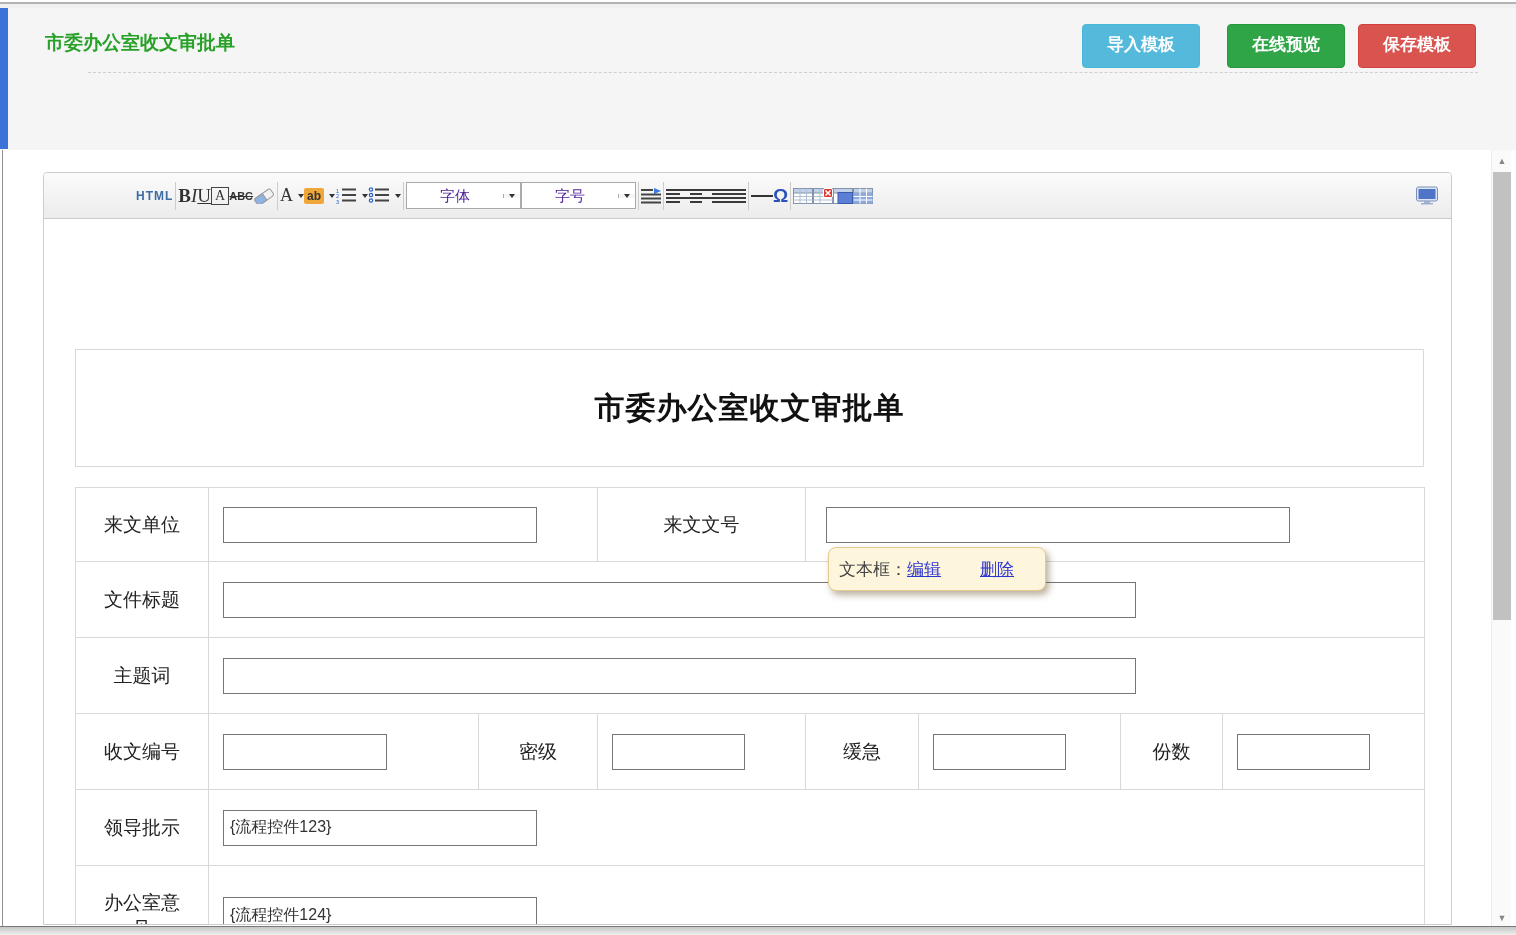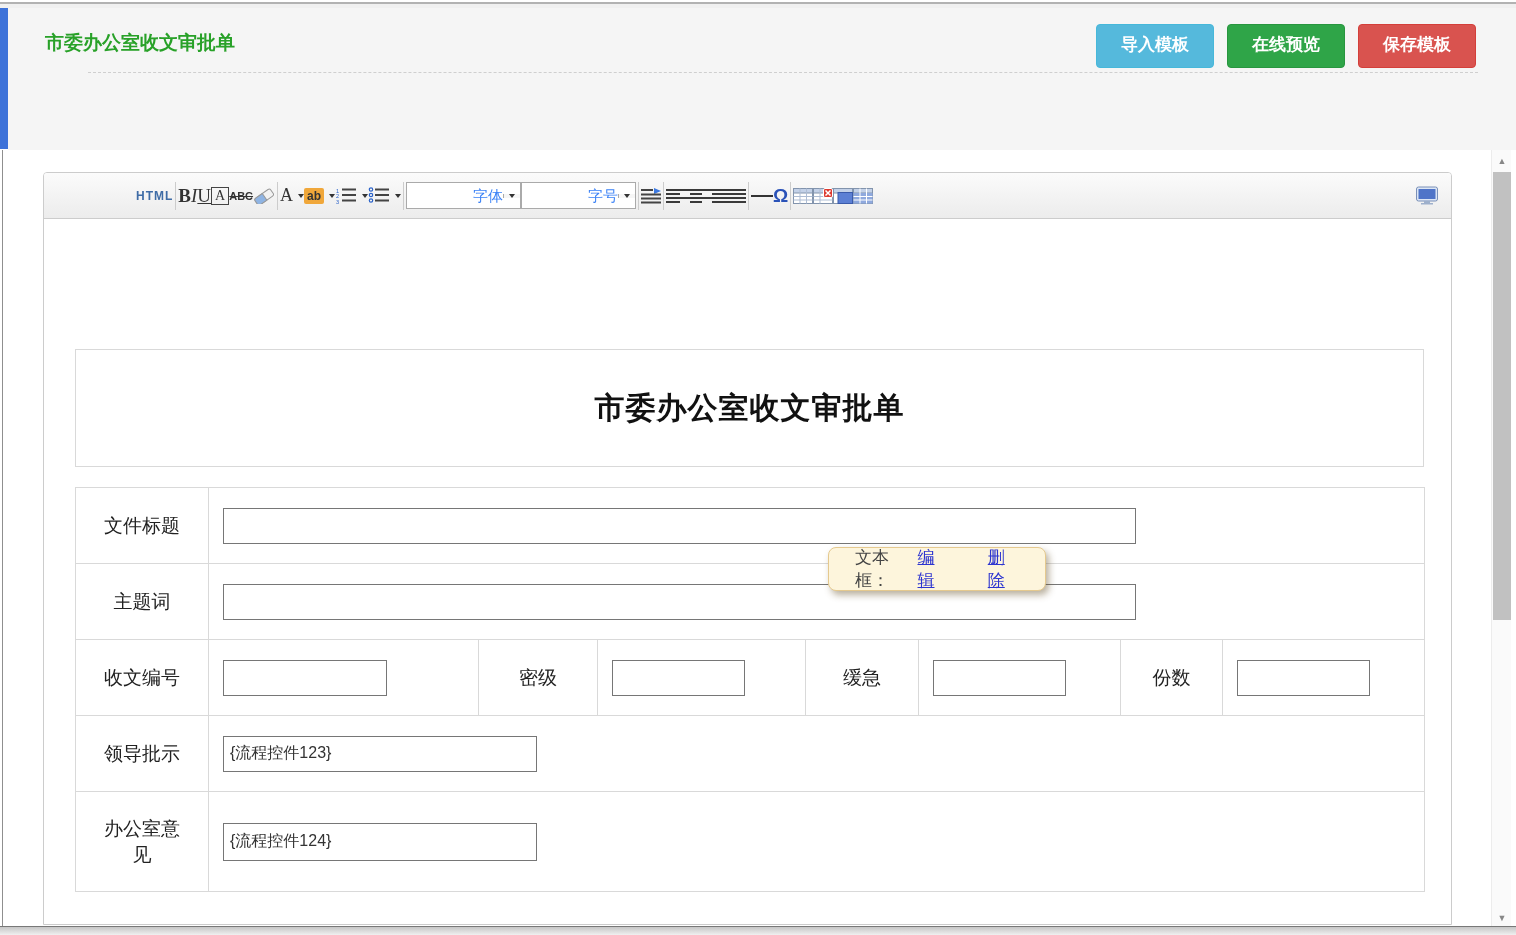--- a/index.html
+++ b/index.html
@@ -14,21 +14,21 @@
   .content-left-line { position:absolute; left:2px; top:150px; width:1px; height:776px; background:#8f8f8f; }
 
   
   .header { position:absolute; left:8px; top:8px; width:1508px; height:142px; background:#f5f5f5; }
   .page-title { position:absolute; left:37px; top:22px; font-size:19px; font-weight:bold; color:#28a128; }
   .header-dash { position:absolute; left:80px; top:64px; width:1390px; border-top:1px dashed #cfcfcf; }
   .header-actions { position:absolute; right:40px; top:16px; display:flex; gap:13px; }
   .hbtn { height:44px; line-height:39px; padding:0 24px; border-radius:4px; color:#fff;
           font-size:17px; font-weight:bold; cursor:pointer; }
   .hbtn.import  { background:#55b9dc; border:1px solid #46b8da; }
-  .hbtn.preview { background:#2fa548; border:1px solid #28963f; }
+  .hbtn.preview { background:#2fa548; border:1px solid #28963f;margin-left:14px; }
   .hbtn.save    { background:#d9534f; border:1px solid #d43f3a; }
 
   .widget-row { position:absolute; left:37px; top:87px; display:flex; gap:12px; }
   .wbtn { height:42px; line-height:42px; border-radius:4px; color:#fff; font-size:17px;
           font-weight:bold; cursor:pointer; white-space:nowrap; }
   .wbtn.light { background:#55b9dc; padding:0 24px; }
   .wbtn.dark  { background:#4478e8; padding:0 22px; }
 
   
   .editor { position:absolute; left:43px; top:172px; width:1409px; height:753px;
@@ -43,21 +43,21 @@
   .tb-i { font-family:"Liberation Serif","DejaVu Serif",serif; font-style:italic; font-size:19px; }
   .tb-u { font-family:"Liberation Serif","DejaVu Serif",serif; font-size:19px; text-decoration:underline; }
   .tb-abox { font-family:"Liberation Serif","DejaVu Serif",serif; font-size:14px;
              border:1px solid #444; padding:0 3px; line-height:16px; }
   .tb-abc { font-size:11px; font-weight:bold; text-decoration:line-through; }
   .tb-A { font-family:"Liberation Serif","DejaVu Serif",serif; font-size:18px; }
   .tb-ab { background:#f0a73a; font-size:12px; font-weight:bold; padding:1px 3px; border-radius:2px; }
   .caret { width:0; height:0; border-left:3.5px solid transparent; border-right:3.5px solid transparent;
            border-top:4px solid #333; margin-left:5px; }
   .tb-select { width:115px; height:27px; border:1px solid #aaa; background:#fff; display:flex; cursor:pointer; }
-  .tb-select .lbl { flex:1; text-align:right; line-height:25px; font-size:15px; color:#3b82f6; }
+  .tb-select .lbl { flex:1; text-align:center; line-height:25px; font-size:15px; color:#4c1d95; }
   .tb-select .btn { width:17px; border-left:1px solid #aaa; display:flex; align-items:center;
                     justify-content:center; background:#f6f6f6; }
   .tb-hr { width:22px; height:2px; background:#333; }
   .tb-omega { font-size:19px; color:#2a52b8; font-weight:bold; }
   .tb-monitor { margin-left:auto; margin-right:12px; }
 
   .ed-body { position:relative; width:1407px; height:706px; background:#fff; }
   .form-title-box { position:absolute; left:31px; top:130px; width:1349px; height:118px;
                     border:1px solid #d9d9d9; display:flex; align-items:center; justify-content:center; }
   .form-title { font-size:30px; font-weight:bold; color:#111; letter-spacing:1px; }
@@ -71,21 +71,21 @@
   .fi { height:36px; border:1px solid #767676; background:#fff; font-size:16px; color:#333;
         padding:8px 6px; display:block; font-family:inherit; }
   .w314{width:314px} .w464{width:464px} .w913{width:913px} .w164{width:164px} .w133{width:133px}
   tr.r1{height:74px} tr.r76{height:76px} tr.r6{height:100px}
   tr.r6 .fi{height:38px}
 
   
   .tooltip { position:absolute; left:784px; top:328px; width:218px; height:44px;
              background:#fdf5dc; border:1px solid #e5c98e; border-radius:8px;
              box-shadow:3px 4px 7px rgba(100,80,40,.45); display:flex; align-items:center;
-             padding:0 26px; font-size:17px; color:#444; z-index:5; }
+             padding:0 10px; font-size:17px; color:#444; z-index:5; }
   .tooltip a { color:#2d35d0; text-decoration:underline; cursor:pointer; }
   .tooltip .edit { }
   .tooltip .del  { margin-left:39px; }
 
   
   .vscroll { position:absolute; left:1491px; top:150px; width:20px; height:776px;
              background:#fafafa; border-left:1px solid #ececec; }
   .vs-arrow { position:absolute; left:0; width:20px; text-align:center; font-size:9px; color:#878787; cursor:pointer; }
   .vs-up { top:6px; } .vs-down { bottom:3px; }
   .vs-thumb { position:absolute; left:1px; top:22px; width:18px; height:448px; background:#c1c1c1; cursor:pointer; }
@@ -278,20 +278,30 @@
         <col style="width:133px">
           <col style="width:270px">
           <col style="width:119px">
           <col style="width:208px">
         <col style="width:113px">
           <col style="width:202px">
           <col style="width:102px">
           <col style="width:202px">
       </colgroup>
       <tbody>
+          <tr class="r1">
+        <td class="lab">来文单位</td>
+        <td class="inp" colspan="2">
+          <input class="fi w314" style="">
+        </td>
+        <td class="lab">来文文号</td>
+        <td class="inp pl20" colspan="4">
+          <input class="fi w464" style="">
+        </td>
+      </tr>
       <tr class="r76">
         <td class="lab">文件标题</td>
         <td class="inp" colspan="7">
           <input class="fi w913" style="">
         </td>
       </tr>
       <tr class="r76">
         <td class="lab">主题词</td>
         <td class="inp" colspan="7">
           <input class="fi w913" style="">

